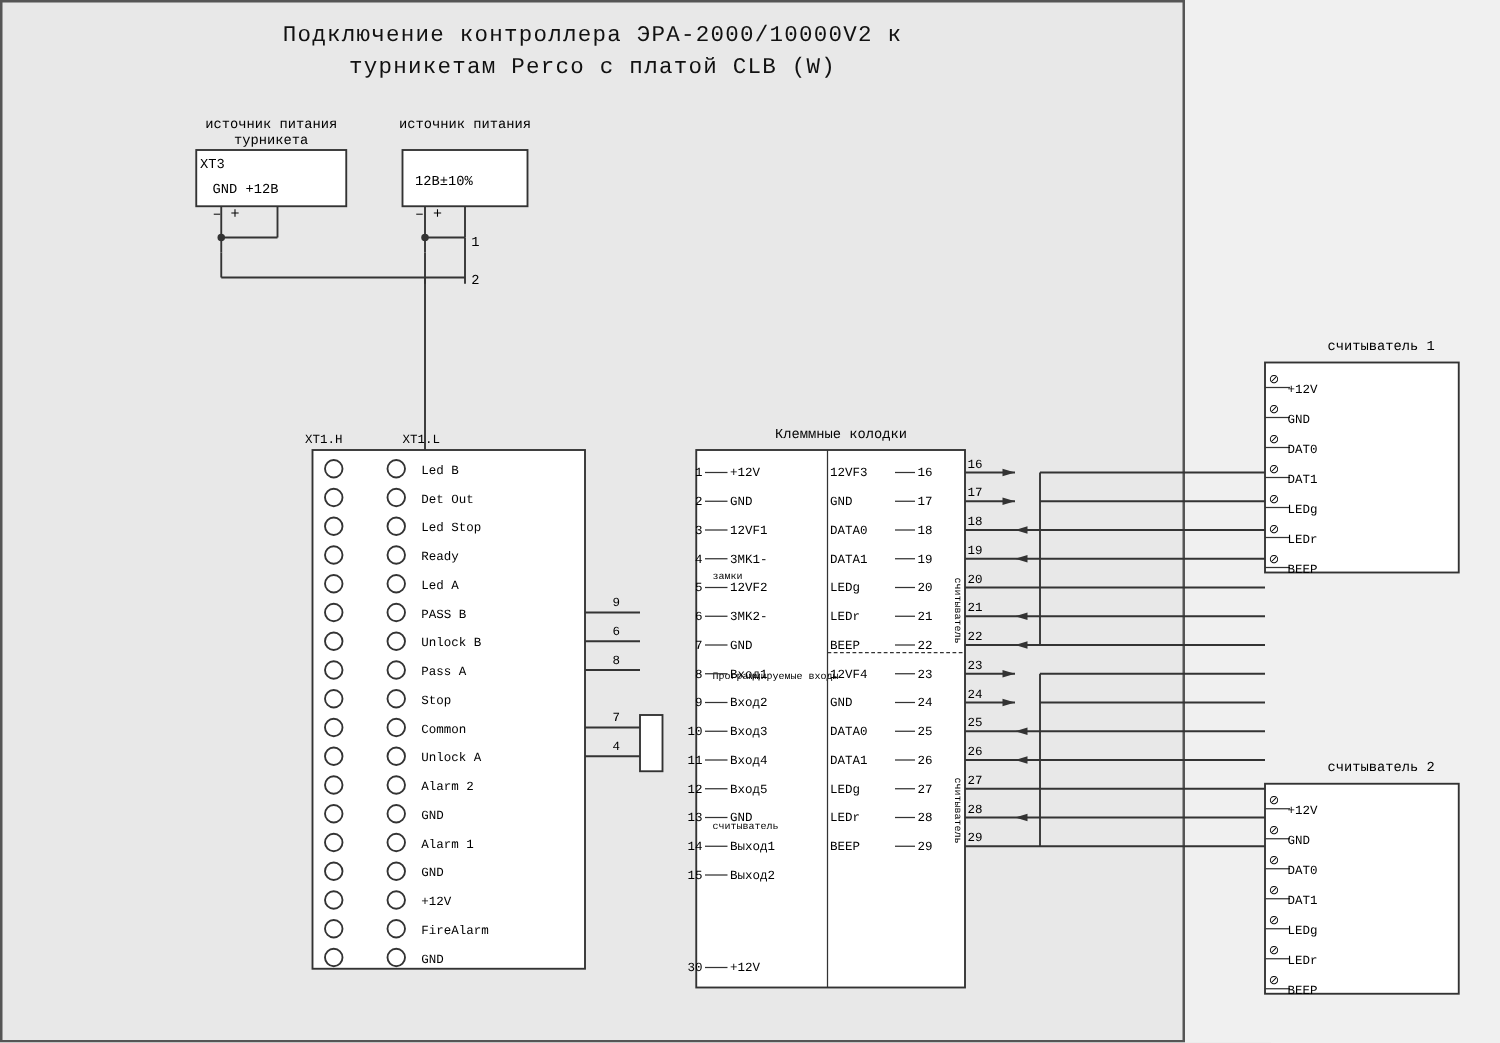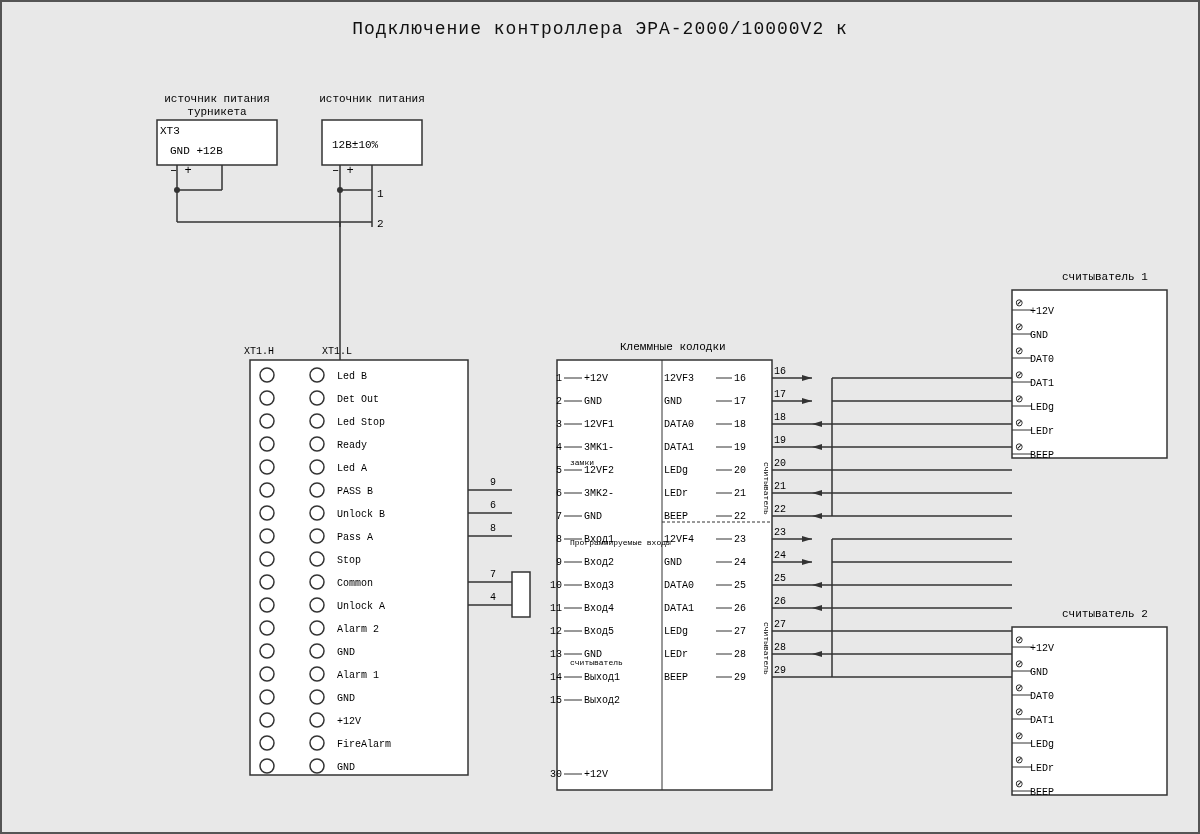--- a/index.html
+++ b/index.html
@@ -5,21 +5,21 @@
     * { margin: 0; padding: 0; box-sizing: border-box; }
     body {
       width: 1200px;
       height: 834px;
       background: #f0f0f0;
       font-family: 'Courier New', monospace;
       font-size: 11px;
       overflow: hidden;
     }
     .main-container {
-      width: 1200px;
+      width: 948px;
       height: 834px;
       background: #e8e8e8;
       position: relative;
       border: 2px solid #555;
     }
     .title-area {
       text-align: center;
       padding: 15px 10px 5px 10px;
       font-size: 18px;
       line-height: 1.4;
@@ -34,20 +34,21 @@
       width: 1200px;
       height: 754px;
     }
   </style>
 </head>
 <body>
 
 <div class="main-container">
   <div class="title-area">
     <div>Подключение контроллера ЭРА-2000/10000V2 к</div>
+    <div>турникетам Perco с платой CLB (W)</div>
   </div>
 
   <svg class="diagram-svg" viewBox="0 0 1200 754">
 
     <text x="215" y="20" font-family="Courier New" font-size="11" text-anchor="middle">источник питания</text>
     <text x="215" y="33" font-family="Courier New" font-size="11" text-anchor="middle">турникета</text>
 
     <text x="370" y="20" font-family="Courier New" font-size="11" text-anchor="middle">источник питания</text>
 
     <rect x="155" y="38" width="120" height="45" fill="white" stroke="#333" stroke-width="1.5"></rect>

